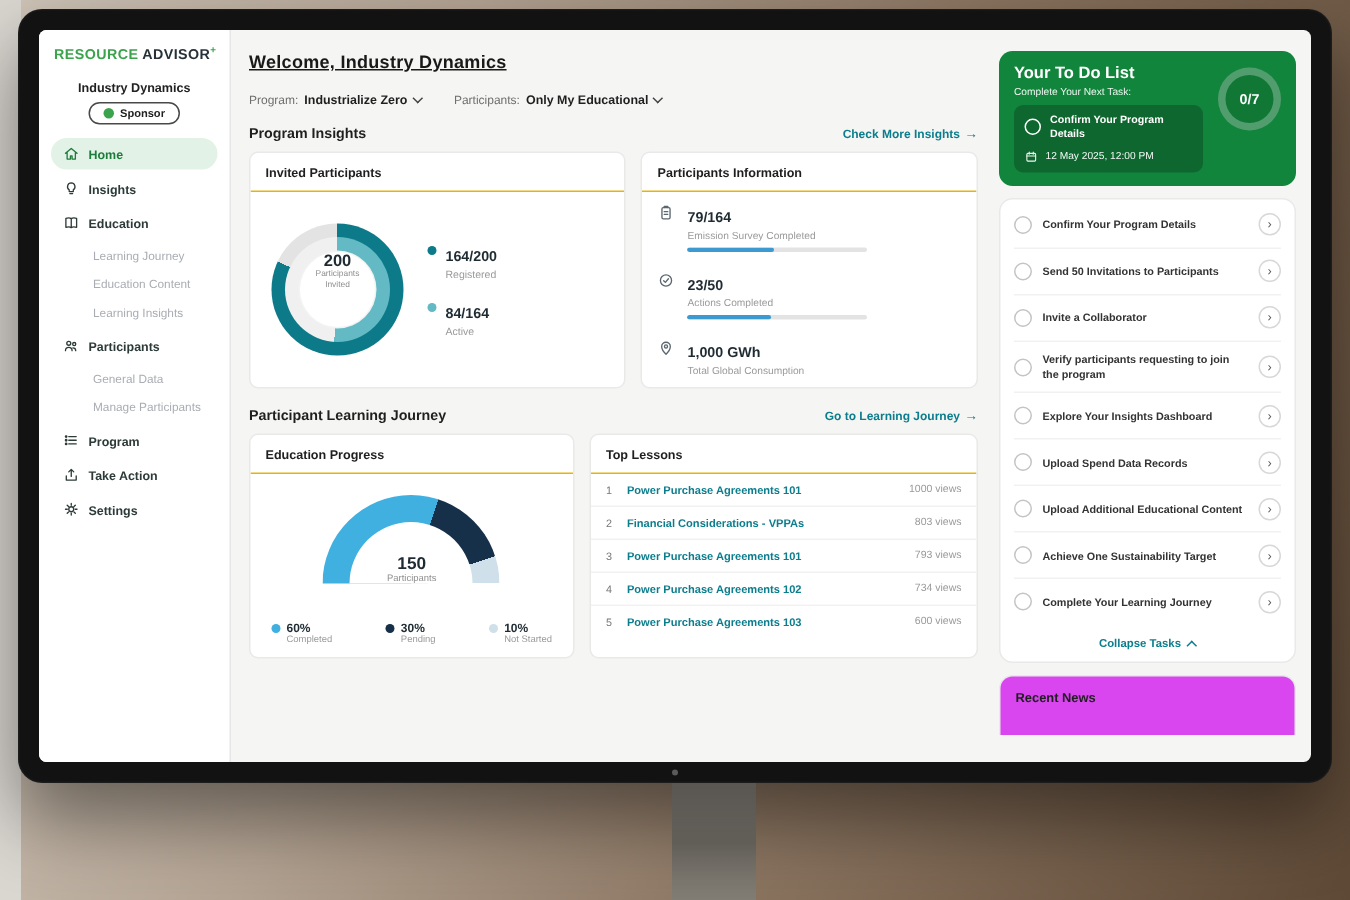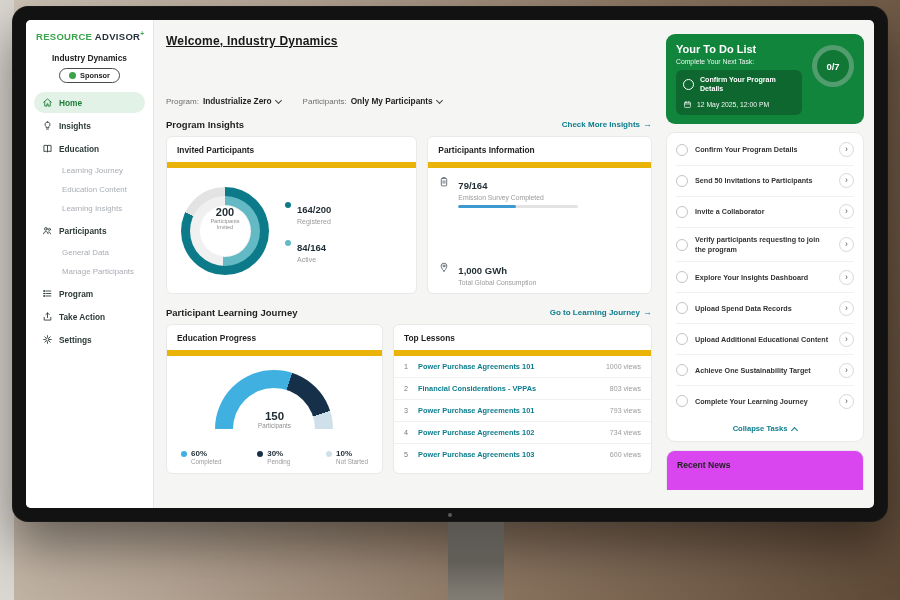--- a/index.html
+++ b/index.html
@@ -25,31 +25,31 @@
   .nav-item{display:flex;align-items:center;gap:6px;padding:5px 8px;border-radius:13px;
     font-size:8.3px;font-weight:bold;color:#2c3a38;margin:2px 0;cursor:pointer;}
   .nav-item.active{background:#e3f2e7;color:#1d7c39;}
   .nav-icon{display:flex;} .nav-icon svg{width:11px;height:11px;}
   .nav-sub{font-size:7.9px;color:#a9adb3;padding:5px 4px 5px 28px;cursor:pointer;}
 
   
   .main{flex:1;min-width:0;padding:12px 12px 0;box-sizing:border-box;}
   .welcome{font-size:12px;font-weight:bold;color:#191919;margin:2px 0 13px;letter-spacing:.2px;text-decoration:underline;}
   .filters{display:flex;gap:22px;align-items:center;margin-bottom:13px;}
-  .filter{display:flex;align-items:center;gap:4px;font-size:8px;color:#6f6f6f;cursor:pointer;margin-top:35px;}
+  .filter{display:flex;align-items:center;gap:4px;font-size:8px;color:#6f6f6f;cursor:pointer;}
   .filter b{color:#1f1f1f;font-size:8.3px;}
   .chev{display:inline-block;width:4px;height:4px;border-right:1.3px solid currentColor;border-bottom:1.3px solid currentColor;}
   .chev.down{transform:rotate(45deg);margin-top:-2px;color:#444;}
   .chev.up{transform:rotate(-135deg);margin-top:3px;}
   .section-head{display:flex;justify-content:space-between;align-items:center;margin:0 0 6px;}
   .section-title{font-size:9.5px;font-weight:bold;color:#1f1f1f;}
   .linkish{display:flex;align-items:center;gap:3px;font-size:8px;font-weight:bold;color:#0c7d8d;cursor:pointer;}
   .cards{display:flex;gap:10px;margin-bottom:13px;}
   .card{background:#fff;border:1px solid #e9e9e9;border-radius:6px;box-sizing:border-box;display:flex;flex-direction:column;overflow:hidden;}
-  .card-head{font-size:8.4px;font-weight:bold;color:#1f1f1f;padding:8px 10px 7px;border-bottom:6px solid #eab308;}
+  .card-head{font-size:8.4px;font-weight:bold;color:#1f1f1f;padding:8px 10px 7px;border-bottom:1px solid #eab308;}
   .card-body{padding:8px 10px;flex:1;display:flex;align-items:center;}
   .row1 .card{height:158px;} .row2 .card{height:150px;}
   .card.invited{flex:1.12;} .card.info{flex:1;} .card.edu{flex:0.92;} .card.lessons{flex:1.1;}
 
   .donut{position:relative;width:88px;height:88px;flex:none;margin-left:4px;}
   .d-outer,.d-inner{position:absolute;border-radius:50%;}
   .d-outer{inset:0;} .d-inner{inset:9px;}
   .d-hole{position:absolute;inset:19px;background:#fff;border-radius:50%;display:flex;flex-direction:column;
     align-items:center;justify-content:flex-start;text-align:center;box-shadow:0 0 0 1px #f3f3f3;}
   .d-val{font-size:11px;font-weight:bold;color:#1f2b33;}
@@ -208,21 +208,21 @@
       <div class="welcome">Welcome, Industry Dynamics</div>
 
       <div class="filters">
         <div class="filter">
           <span>Program:</span>
           <b>Industrialize Zero</b>
           <span class="chev down"></span>
         </div>
         <div class="filter">
           <span>Participants:</span>
-          <b>Only My Participants</b>
+          <b>Only My Educational</b>
           <span class="chev down"></span>
         </div>
       </div>
 
       <div class="section-head">
         <div class="section-title">Program Insights</div>
         <div class="linkish">
           <span>Check More Insights</span>
           <span class="arrow">→</span>
         </div>
@@ -270,20 +270,35 @@
                 <span class="sv">79/164</span>
                 <div class="sl">Emission Survey Completed</div>
                 <div class="bar">
                     <i style="width: 48%;"></i>
                   </div>
               </span>
             </div>
             <div class="stat">
               <span class="sicon">
                   <svg viewBox="0 0 20 20" fill="none" stroke="currentColor" stroke-width="1.5" stroke-linecap="round" stroke-linejoin="round">
+                    <circle cx="10" cy="10" r="6.2"></circle>
+                    <path d="M7.4 10.2l1.9 1.9 3.4-4"></path>
+                  </svg>
+                </span>
+              <span>
+                <span class="sv">23/50</span>
+                <div class="sl">Actions Completed</div>
+                <div class="bar">
+                    <i style="width: 46%;"></i>
+                  </div>
+              </span>
+            </div>
+            <div class="stat">
+              <span class="sicon">
+                  <svg viewBox="0 0 20 20" fill="none" stroke="currentColor" stroke-width="1.5" stroke-linecap="round" stroke-linejoin="round">
                     <path d="M10 17s-4.8-4.6-4.8-8.6a4.8 4.8 0 0 1 9.6 0C14.8 12.4 10 17 10 17z"></path>
                     <circle cx="10" cy="8.3" r="1.7"></circle>
                   </svg>
                 </span>
               <span>
                 <span class="sv">1,000 GWh</span>
                 <div class="sl">Total Global Consumption</div>
               </span>
             </div>
           </div>

